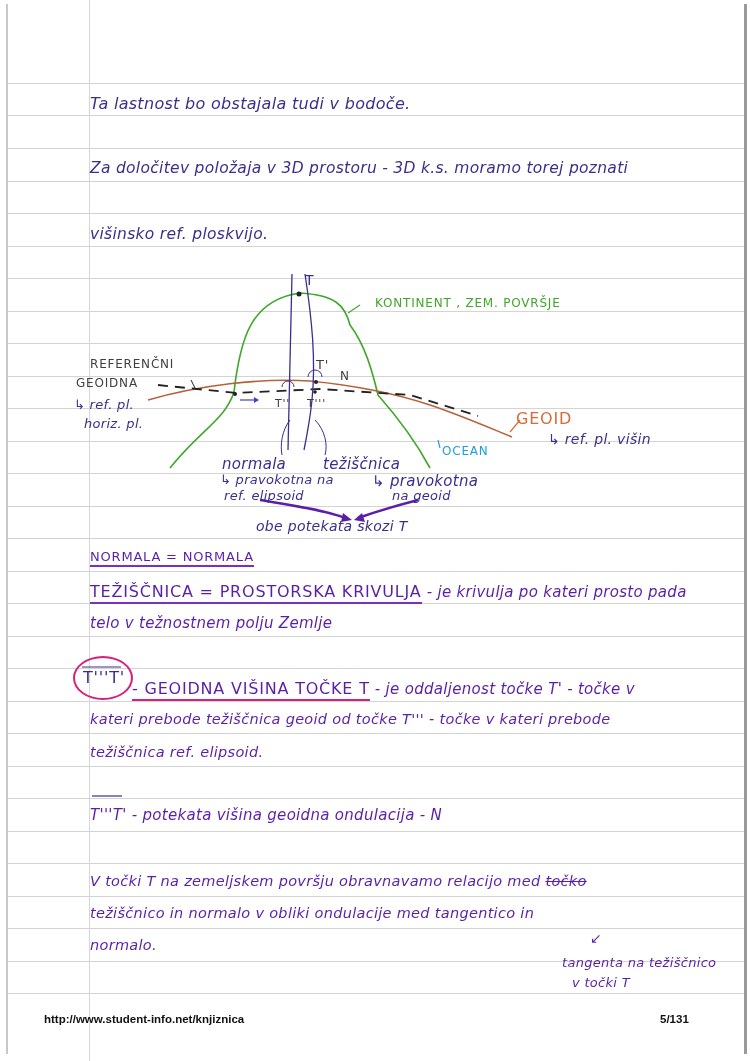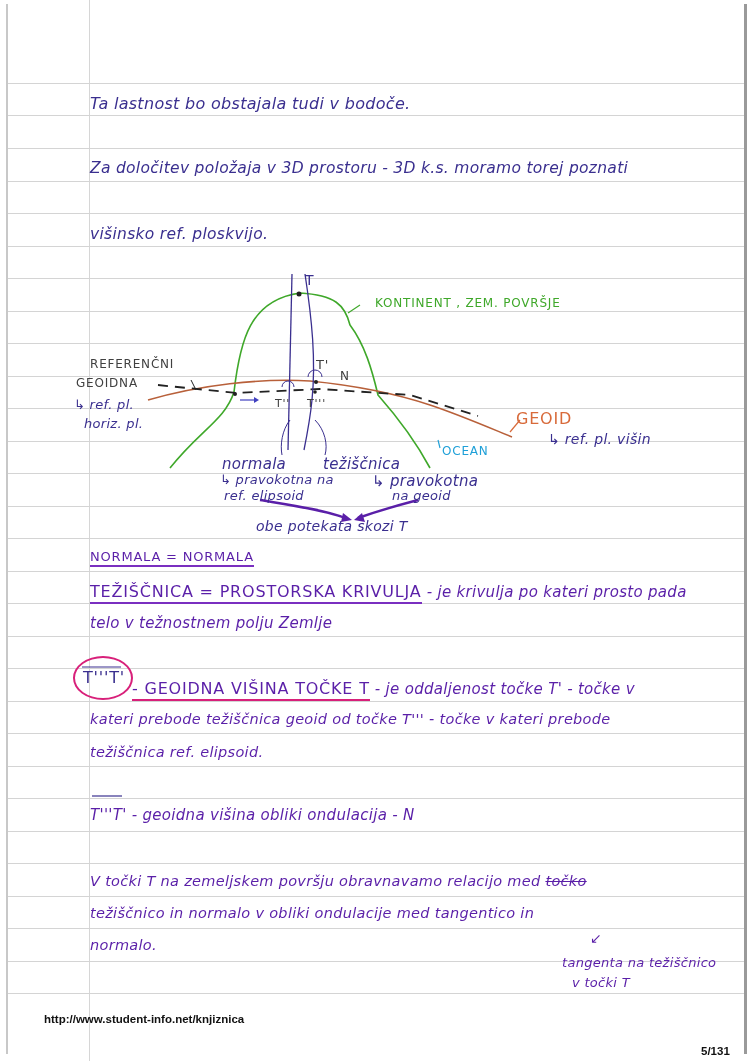--- a/index.html
+++ b/index.html
@@ -131,24 +131,24 @@
   <div class="hw ink-purple caps uline-purple" style="left:90px;top:549px;font-size:13px;">NORMALA = NORMALA</div>
   <div class="hw ink-purple" style="left:90px;top:582px;font-size:15px;"><span class="caps uline-purple">TEŽIŠČNICA = PROSTORSKA KRIVULJA</span><span> - je krivulja po kateri prosto pada</span></div>
   <div class="hw ink-purple" style="left:90px;top:614px;font-size:15px;">telo v težnostnem polju Zemlje</div>
 
   <div class="circle-ann"></div>
   <div class="hw ink-blue caps" style="left:83px;top:668px;font-size:16px;">T'''T'</div>
   <div class="hw ink-purple" style="left:132px;top:679px;font-size:15px;"><span class="caps uline-pink">- GEOIDNA VIŠINA TOČKE T</span><span> - je oddaljenost točke T' - točke v</span></div>
   <div class="hw ink-purple" style="left:90px;top:711px;font-size:14.5px;">kateri prebode težiščnica geoid od točke T''' - točke v kateri prebode</div>
   <div class="hw ink-purple" style="left:90px;top:744px;font-size:14.5px;">težiščnica ref. elipsoid.</div>
 
-  <div class="hw ink-purple" style="left:90px;top:806px;font-size:15px;">T'''T' - geoidna višina obliki ondulacija - N</div>
+  <div class="hw ink-purple" style="left:90px;top:806px;font-size:15px;">T'''T' - potekata višina geoidna ondulacija - N</div>
 
   <div class="hw ink-purple" style="left:90px;top:873px;font-size:14.5px;"><span>V točki T na zemeljskem površju obravnavamo relacijo med </span><span class="strike">točko</span></div>
   <div class="hw ink-purple" style="left:90px;top:905px;font-size:14.5px;">težiščnico in normalo v obliki ondulacije med tangentico in</div>
   <div class="hw ink-purple" style="left:90px;top:937px;font-size:14.5px;">normalo.</div>
   <div class="hw ink-purple" style="left:590px;top:930px;font-size:14px;">↙</div>
   <div class="hw ink-purple" style="left:562px;top:955px;font-size:13px;">tangenta na težiščnico</div>
   <div class="hw ink-purple" style="left:572px;top:975px;font-size:13px;">v točki T</div>
 
   <div class="footer" style="left:44px;top:1013px;">http://www.student-info.net/knjiznica</div>
-  <div class="footer" style="left:701px;top:1013px;margin-top:32px;">5/131</div>
+  <div class="footer" style="left:660px;top:1013px;">5/131</div>
 </div>
 
 </body></html>

